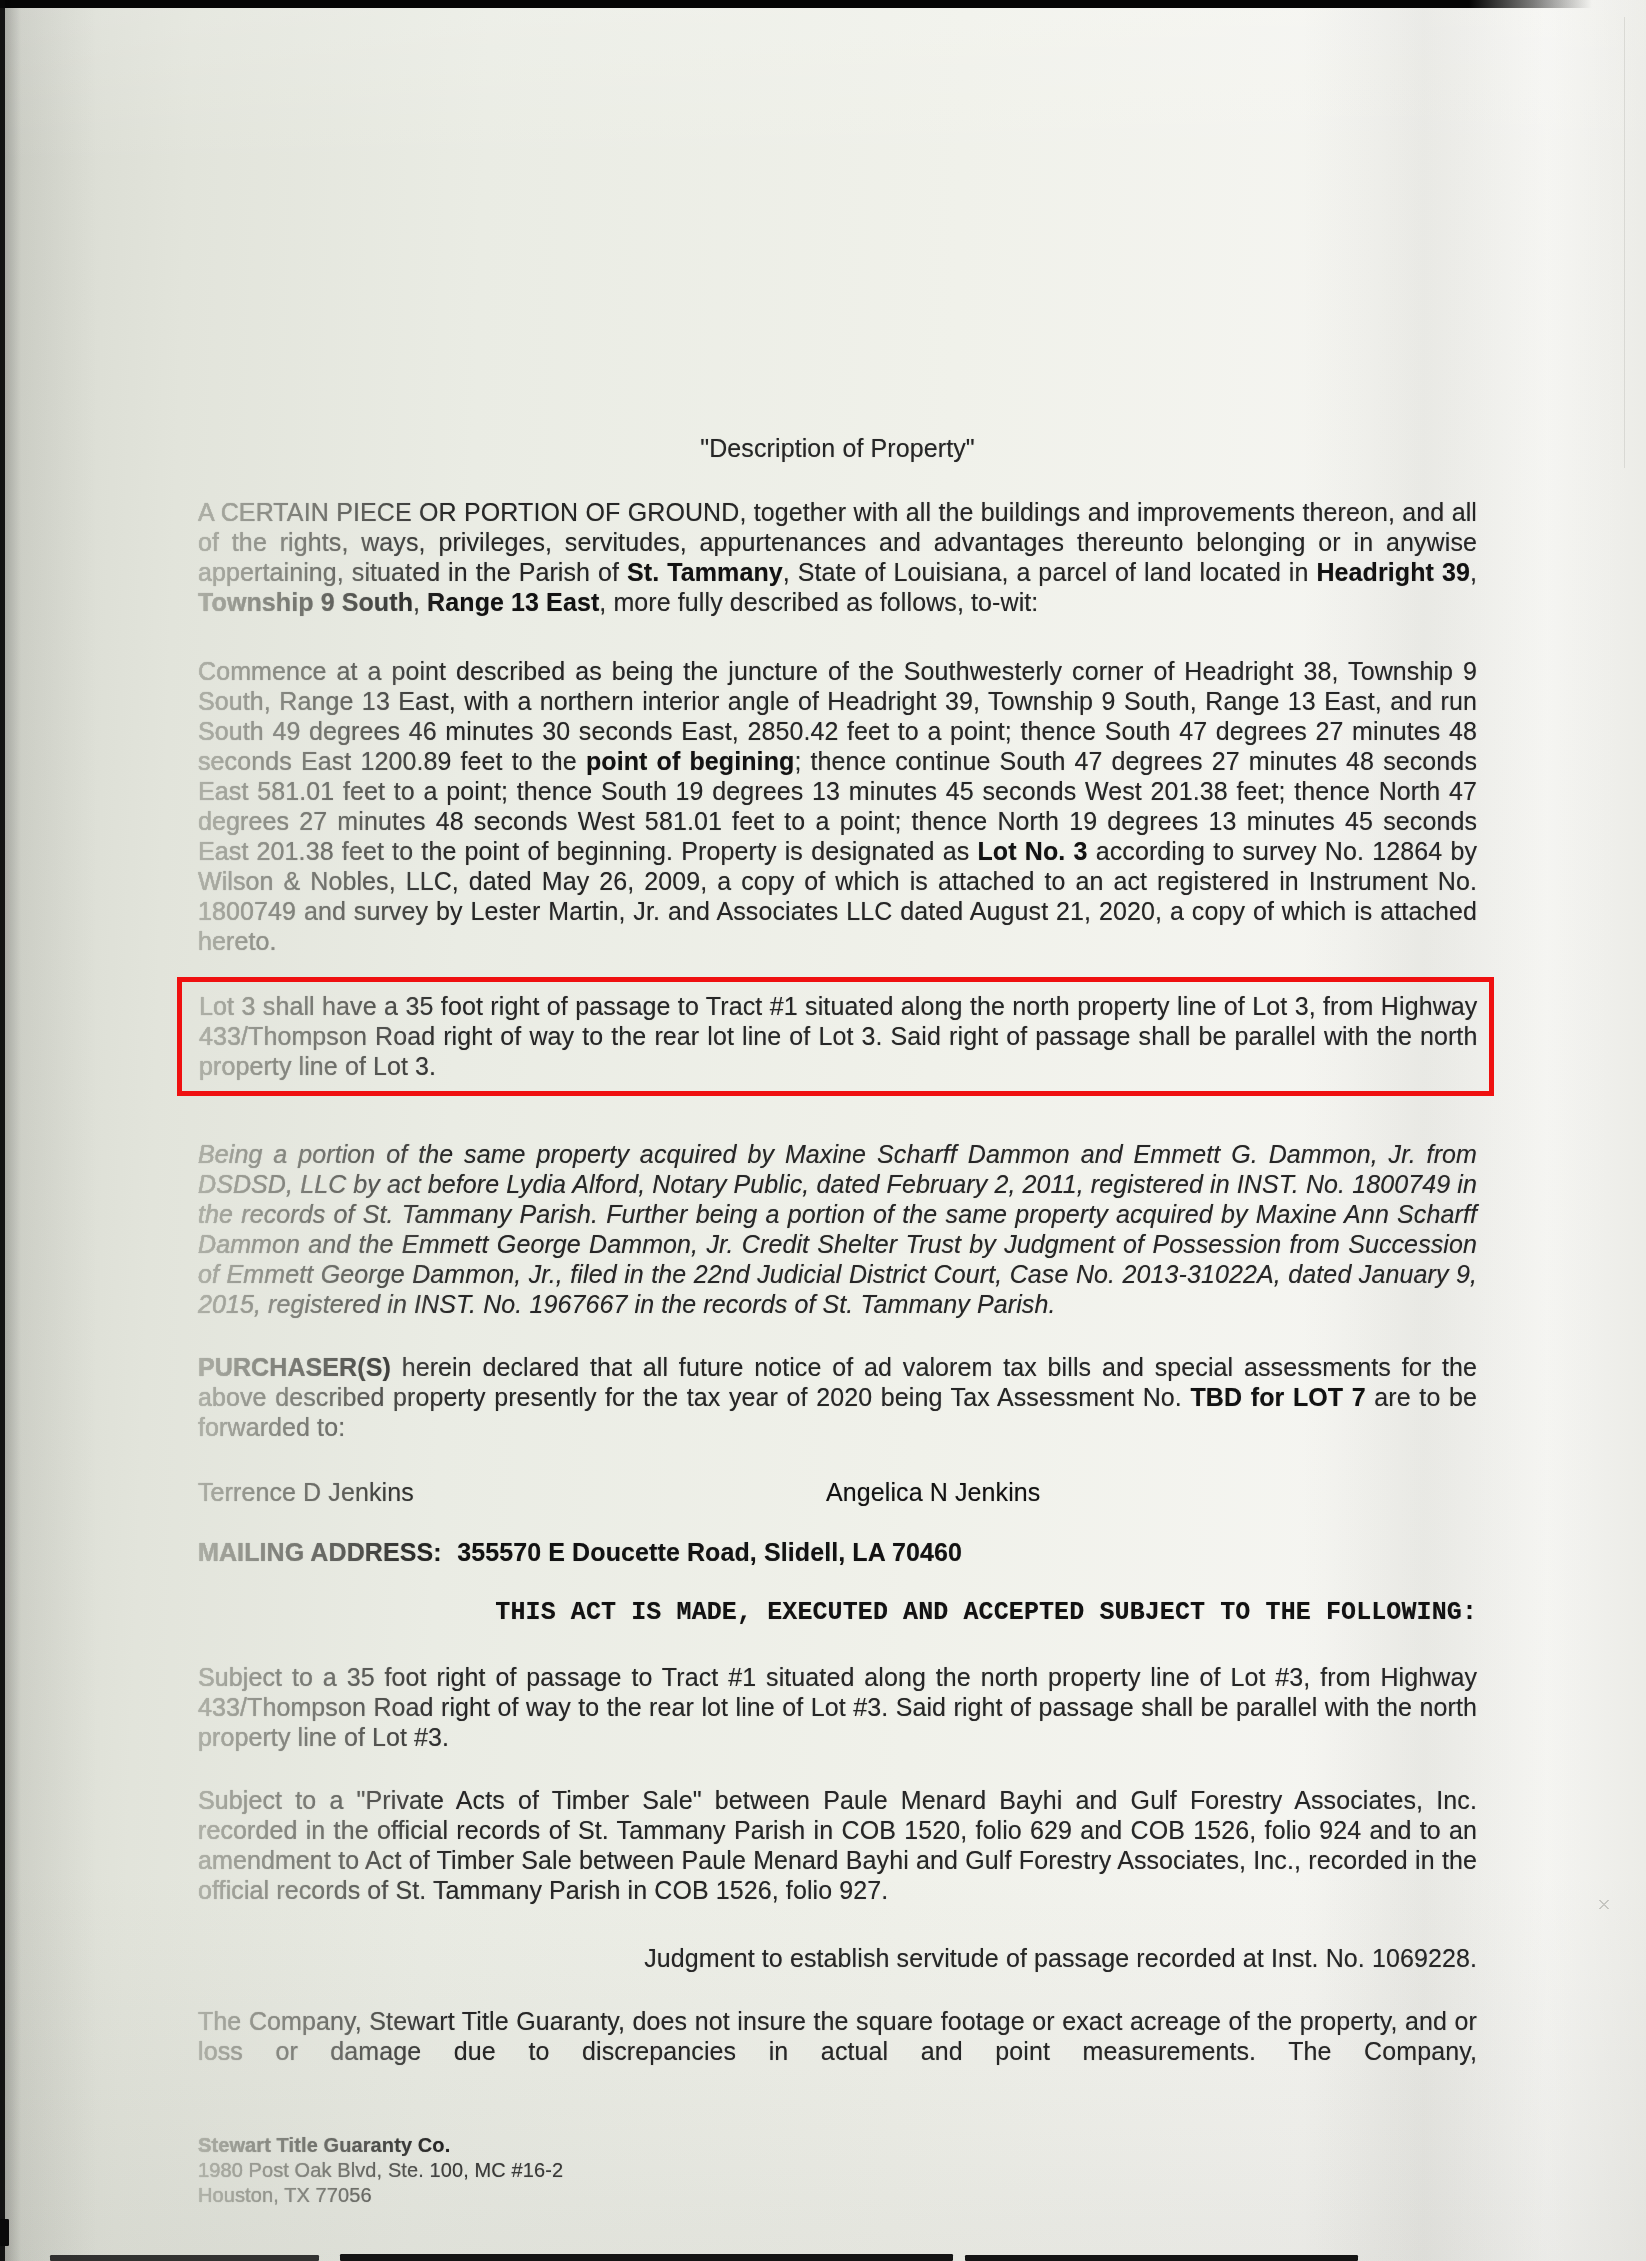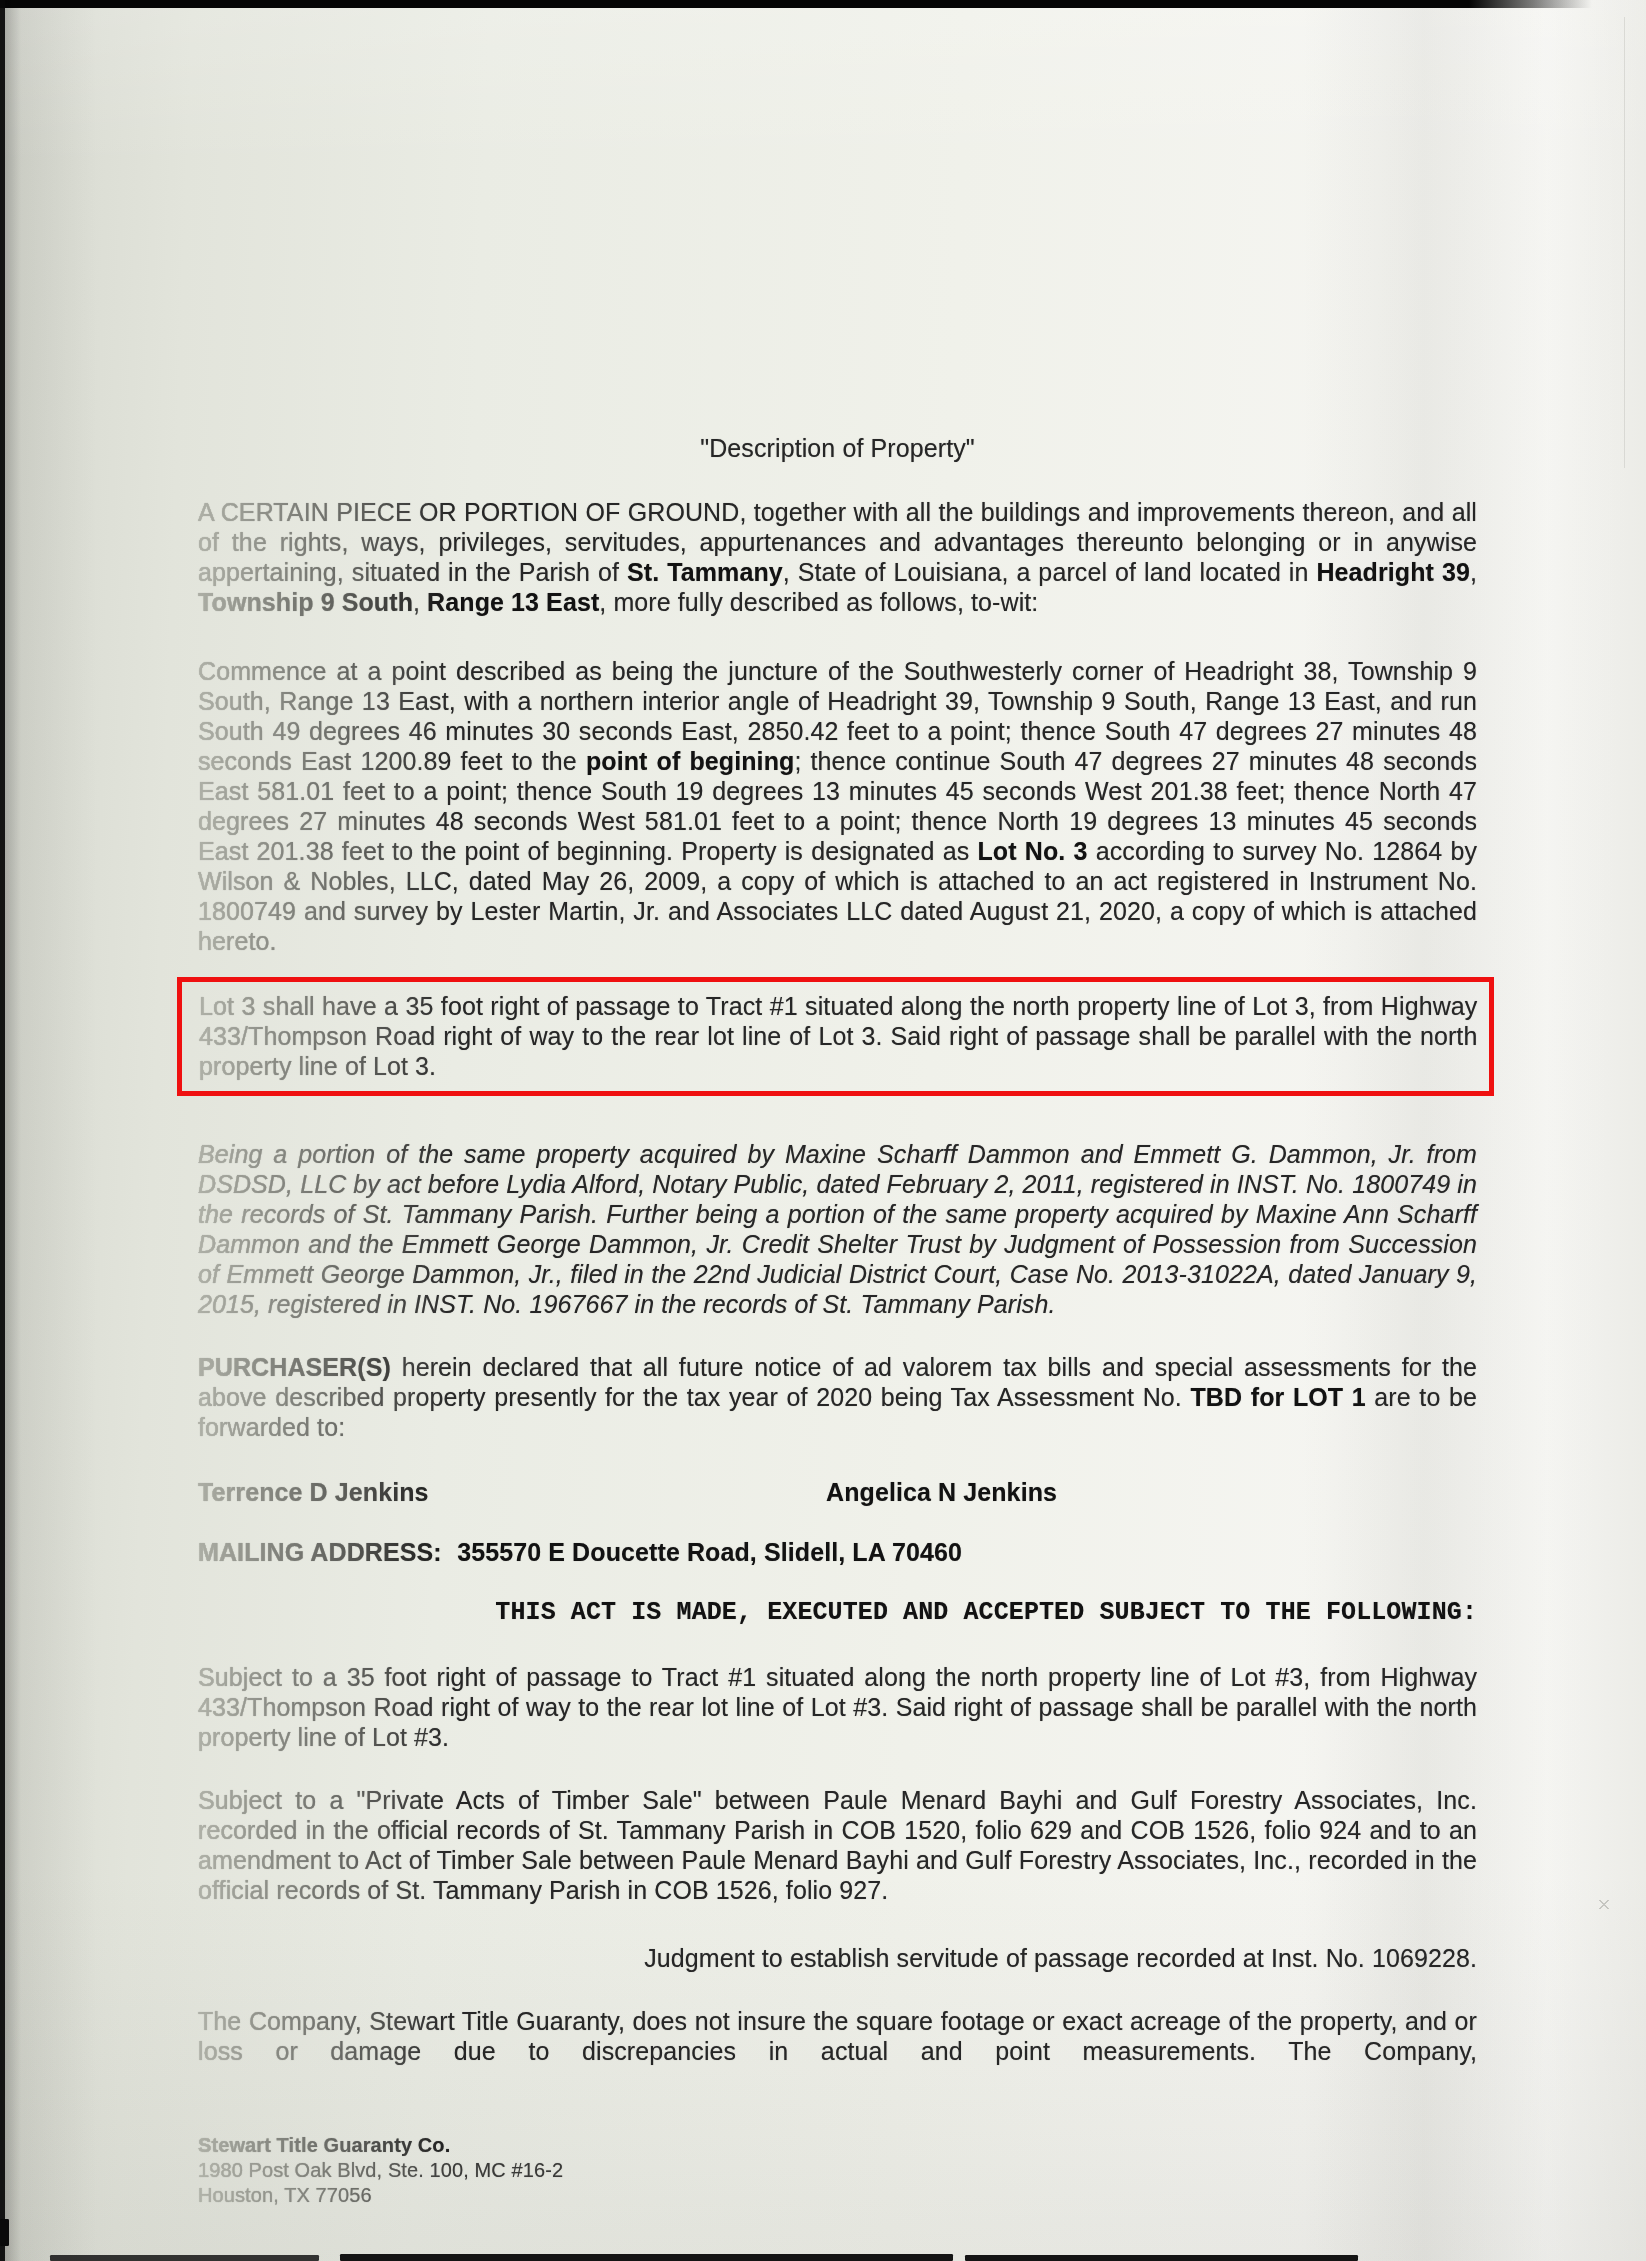--- a/index.html
+++ b/index.html
@@ -32,21 +32,21 @@
   .p-intro{margin-top:34px;}
   .p-metes{margin-top:39px;}
 
   .redbox{margin:21px -17px 0 -21px;border:5.8px solid #ef1010;
           padding:9px 11.6px 10.3px 17px;}
 
   .p-acq{margin-top:43px;font-style:italic;}
   .p-tax{margin-top:33px;}
 
   .names{margin-top:35px;position:relative;height:30px;
-         font-weight:bold;color:#121212;text-align:left;}
+         font-weight:normal;color:#121212;text-align:left;}
   .name2{position:absolute;left:628px;top:0;}
 
   .mailing{margin-top:30px;font-weight:bold;color:#121212;text-align:left;}
   .mailing .gap{display:inline-block;width:15.5px;}
   .heading{margin-top:31px;font-weight:bold;color:#121212;text-align:right;font-family:Liberation Mono, monospace;}
 
   .p-s1{margin-top:34px;}
   .p-s2{margin-top:33px;}
   .p-judg{margin-top:38px;text-align:right;}
   .p-comp{margin-top:33px;text-align-last:justify;}
@@ -89,21 +89,21 @@
     <div class="para fade p-intro"><span>A CERTAIN PIECE OR PORTION OF GROUND, together with all the buildings and improvements thereon, and all of the rights, ways, privileges, servitudes, appurtenances and advantages thereunto belonging or in anywise appertaining, situated in the Parish of </span><b>St. Tammany</b><span>, State of Louisiana, a parcel of land located in </span><b>Headright 39</b><span>, </span><b>Township 9 South</b><span>, </span><b>Range 13 East</b><span>, more fully described as follows, to-wit:</span></div>
 
     <div class="para fade p-metes"><span>Commence at a point described as being the juncture of the Southwesterly corner of Headright 38, Township 9 South, Range 13 East, with a northern interior angle of Headright 39, Township 9 South, Range 13 East, and run South 49 degrees 46 minutes 30 seconds East, 2850.42 feet to a point; thence South 47 degrees 27 minutes 48 seconds East 1200.89 feet to the </span><b>point of begining</b><span>; thence continue South 47 degrees 27 minutes 48 seconds East 581.01 feet to a point; thence South 19 degrees 13 minutes 45 seconds West 201.38 feet; thence North 47 degrees 27 minutes 48 seconds West 581.01 feet to a point; thence North 19 degrees 13 minutes 45 seconds East 201.38 feet to the point of beginning. Property is designated as </span><b>Lot No. 3</b><span> according to survey No. 12864 by Wilson &amp; Nobles, LLC, dated May 26, 2009, a copy of which is attached to an act registered in Instrument No. 1800749 and survey by Lester Martin, Jr. and Associates LLC dated August 21, 2020, a copy of which is attached hereto.</span></div>
 
     <div class="redbox">
       <div class="para fade">Lot 3 shall have a 35 foot right of passage to Tract #1 situated along the north property line of Lot 3, from Highway 433/Thompson Road right of way to the rear lot line of Lot 3. Said right of passage shall be parallel with the north property line of Lot 3.</div>
     </div>
 
     <div class="para fade p-acq">Being a portion of the same property acquired by Maxine Scharff Dammon and Emmett G. Dammon, Jr. from DSDSD, LLC by act before Lydia Alford, Notary Public, dated February 2, 2011, registered in INST. No. 1800749 in the records of St. Tammany Parish. Further being a portion of the same property acquired by Maxine Ann Scharff Dammon and the Emmett George Dammon, Jr. Credit Shelter Trust by Judgment of Possession from Succession of Emmett George Dammon, Jr., filed in the 22nd Judicial District Court, Case No. 2013-31022A, dated January 9, 2015, registered in INST. No. 1967667 in the records of St. Tammany Parish.</div>
 
-    <div class="para fade p-tax"><b>PURCHASER(S)</b><span> herein declared that all future notice of ad valorem tax bills and special assessments for the above described property presently for the tax year of 2020 being Tax Assessment No. </span><b>TBD for LOT 1</b><span> are to be forwarded to:</span></div>
+    <div class="para fade p-tax"><b>PURCHASER(S)</b><span> herein declared that all future notice of ad valorem tax bills and special assessments for the above described property presently for the tax year of 2020 being Tax Assessment No. </span><b>TBD for LOT 7</b><span> are to be forwarded to:</span></div>
 
     <div class="names para fade">
       <span>Terrence D Jenkins</span>
       <span class="name2">Angelica N Jenkins</span>
     </div>
 
     <div class="mailing para fade">
       <span>MAILING ADDRESS:</span><span class="gap"></span><span>355570 E Doucette Road, Slidell, LA 70460</span>
     </div>
 

